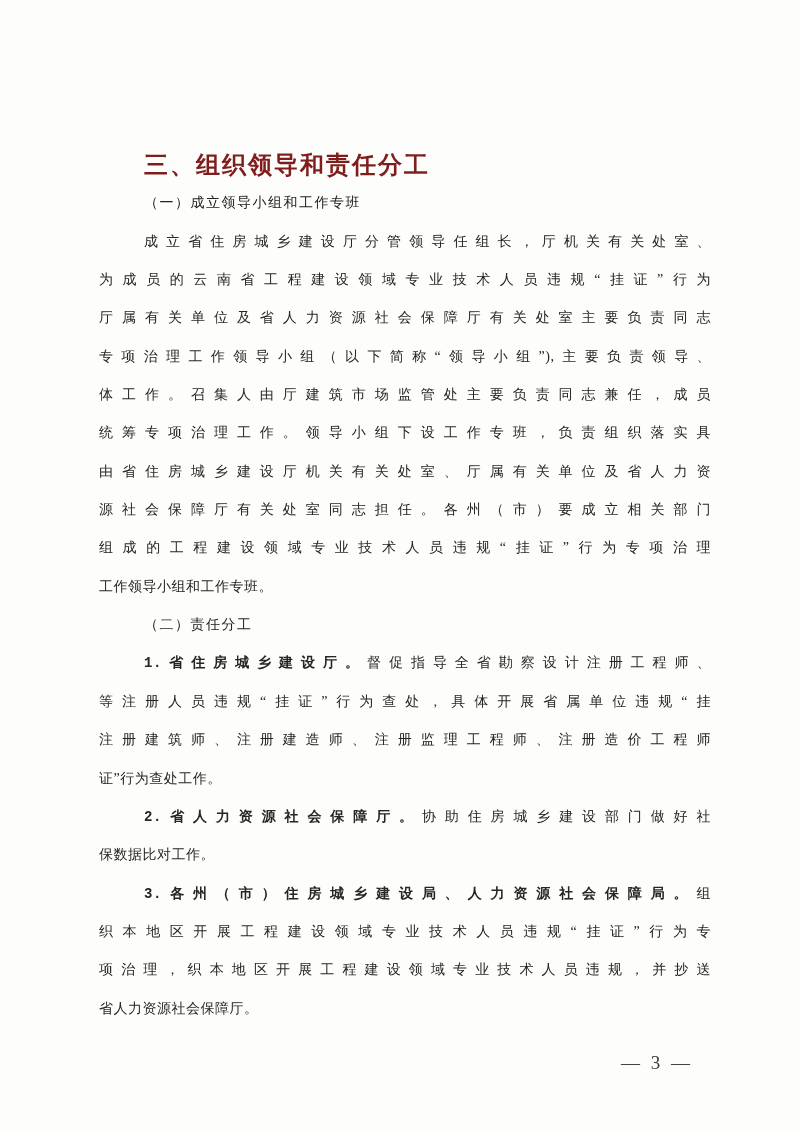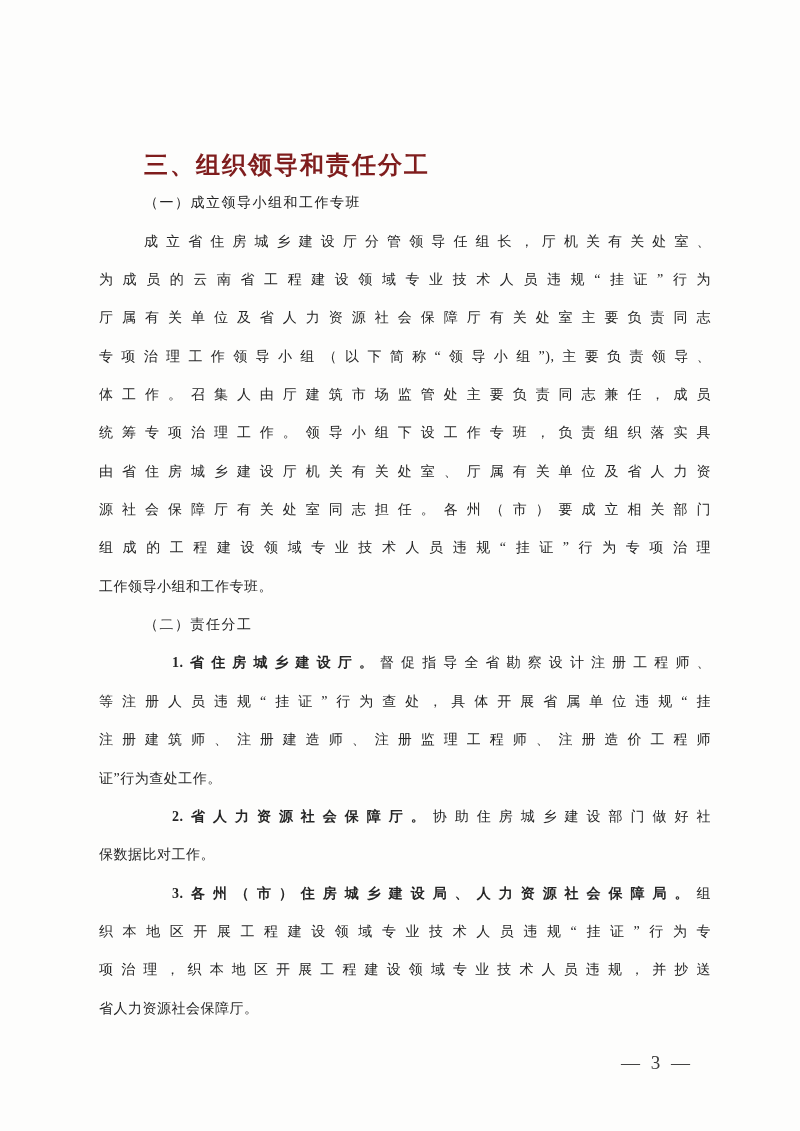--- a/index.html
+++ b/index.html
@@ -43,23 +43,22 @@
     color: #7f1d1d;
     text-align-last: left;
   }
   .sub {
     letter-spacing: 1.5px;
     color: #222;
     text-align-last: left;
   }
   .b {
     font-weight: 700;
-    font-family: Liberation Serif, serif;
+    font-family: Liberation Mono, monospace;
     letter-spacing: 0.5px;
-    margin-left: 28px;
   }
   .pageno {
     position: absolute;
     top: 1049px;
     left: 610px;
     width: 94px;
     height: 28px;
     line-height: 28px;
     font-size: 19px;
     letter-spacing: 3px;

